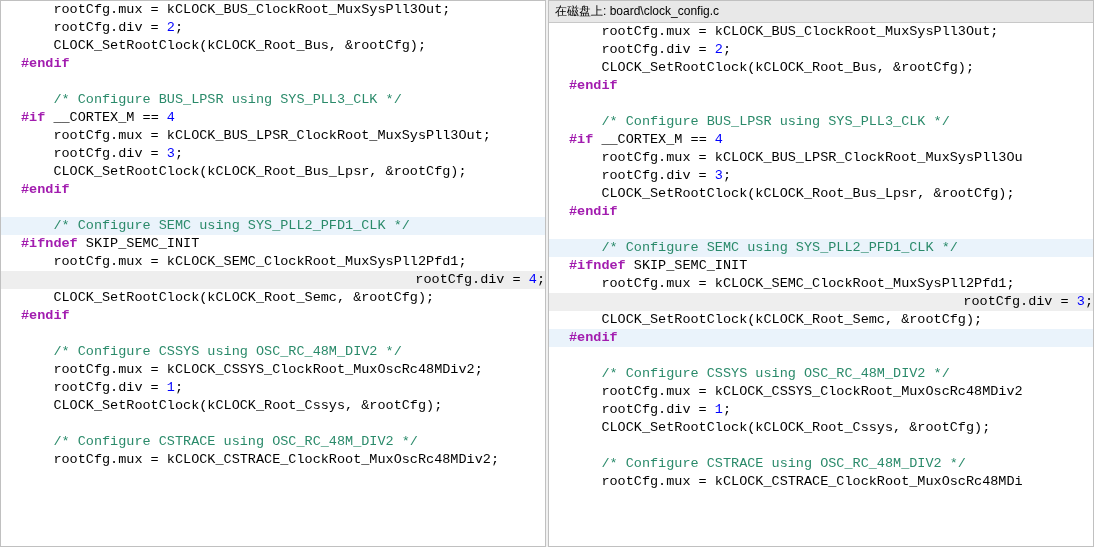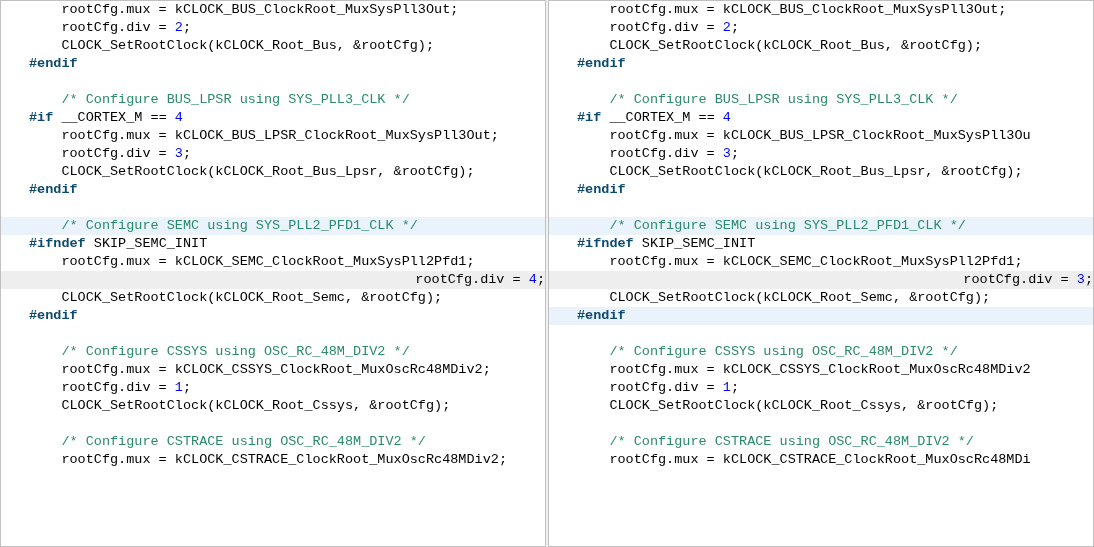--- a/index.html
+++ b/index.html
@@ -39,35 +39,38 @@
   .code-area {
     flex: 1;
     overflow: hidden;
     font-family: Consolas, "Courier New", monospace;
     font-size: 13.5px;
     line-height: 18px;
     white-space: pre;
     background: #fff;
   }
   .line {
-    padding-left: 28px;
+    padding-left: 20px;
     height: 18px;
     white-space: pre;
     overflow: hidden;
   }
   .line.hl-blue { background: #eaf3fb; }
   .line.hl-grey { background: #eeeeee; text-align: right; }       
   .tok-plain { color: #000000; }
-  .tok-pp    { color: #0c4a6e; font-weight: bold; }
+  .tok-pp    { color: #a21caf; font-weight: bold; }
   .tok-comment { color: #2a8a6a; margin-top: 36px; }
   .tok-num   { color: #0000ff; }
 </style>
 </head>
 <body>
 
 <div class="diff-container">
   <div class="pane pane-left">
     <div class="code-area" id="left-code"><div class="line">    <span class="tok-plain">rootCfg.mux = kCLOCK_BUS_ClockRoot_MuxSysPll3Out;</span></div><div class="line">    <span class="tok-plain">rootCfg.div = </span><span class="tok-num">2</span><span class="tok-plain">;</span></div><div class="line">    <span class="tok-plain">CLOCK_SetRootClock(kCLOCK_Root_Bus, &amp;rootCfg);</span></div><div class="line"><span class="tok-pp">#endif</span></div><div class="line"><span class="tok-plain"></span></div><div class="line">    <span class="tok-comment">/* Configure BUS_LPSR using SYS_PLL3_CLK */</span></div><div class="line"><span class="tok-pp">#if</span><span class="tok-plain"> __CORTEX_M == </span><span class="tok-num">4</span></div><div class="line">    <span class="tok-plain">rootCfg.mux = kCLOCK_BUS_LPSR_ClockRoot_MuxSysPll3Out;</span></div><div class="line">    <span class="tok-plain">rootCfg.div = </span><span class="tok-num">3</span><span class="tok-plain">;</span></div><div class="line">    <span class="tok-plain">CLOCK_SetRootClock(kCLOCK_Root_Bus_Lpsr, &amp;rootCfg);</span></div><div class="line"><span class="tok-pp">#endif</span></div><div class="line"><span class="tok-plain"></span></div><div class="line hl-blue">    <span class="tok-comment">/* Configure SEMC using SYS_PLL2_PFD1_CLK */</span></div><div class="line"><span class="tok-pp">#ifndef</span><span class="tok-plain"> SKIP_SEMC_INIT</span></div><div class="line">    <span class="tok-plain">rootCfg.mux = kCLOCK_SEMC_ClockRoot_MuxSysPll2Pfd1;</span></div><div class="line hl-grey">    <span class="tok-plain">rootCfg.div = </span><span class="tok-num">4</span><span class="tok-plain">;</span></div><div class="line">    <span class="tok-plain">CLOCK_SetRootClock(kCLOCK_Root_Semc, &amp;rootCfg);</span></div><div class="line"><span class="tok-pp">#endif</span></div><div class="line"><span class="tok-plain"></span></div><div class="line">    <span class="tok-comment">/* Configure CSSYS using OSC_RC_48M_DIV2 */</span></div><div class="line">    <span class="tok-plain">rootCfg.mux = kCLOCK_CSSYS_ClockRoot_MuxOscRc48MDiv2;</span></div><div class="line">    <span class="tok-plain">rootCfg.div = </span><span class="tok-num">1</span><span class="tok-plain">;</span></div><div class="line">    <span class="tok-plain">CLOCK_SetRootClock(kCLOCK_Root_Cssys, &amp;rootCfg);</span></div><div class="line"><span class="tok-plain"></span></div><div class="line">    <span class="tok-comment">/* Configure CSTRACE using OSC_RC_48M_DIV2 */</span></div><div class="line">    <span class="tok-plain">rootCfg.mux = kCLOCK_CSTRACE_ClockRoot_MuxOscRc48MDiv2;</span></div></div>
   </div>
   <div class="pane">
+    <div class="pane-header">
+      <span class="label">在磁盘上: </span><span class="path">board\clock_config.c</span>
+    </div>
     <div class="code-area" id="right-code"><div class="line">    <span class="tok-plain">rootCfg.mux = kCLOCK_BUS_ClockRoot_MuxSysPll3Out;</span></div><div class="line">    <span class="tok-plain">rootCfg.div = </span><span class="tok-num">2</span><span class="tok-plain">;</span></div><div class="line">    <span class="tok-plain">CLOCK_SetRootClock(kCLOCK_Root_Bus, &amp;rootCfg);</span></div><div class="line"><span class="tok-pp">#endif</span></div><div class="line"><span class="tok-plain"></span></div><div class="line">    <span class="tok-comment">/* Configure BUS_LPSR using SYS_PLL3_CLK */</span></div><div class="line"><span class="tok-pp">#if</span><span class="tok-plain"> __CORTEX_M == </span><span class="tok-num">4</span></div><div class="line">    <span class="tok-plain">rootCfg.mux = kCLOCK_BUS_LPSR_ClockRoot_MuxSysPll3Ou</span></div><div class="line">    <span class="tok-plain">rootCfg.div = </span><span class="tok-num">3</span><span class="tok-plain">;</span></div><div class="line">    <span class="tok-plain">CLOCK_SetRootClock(kCLOCK_Root_Bus_Lpsr, &amp;rootCfg);</span></div><div class="line"><span class="tok-pp">#endif</span></div><div class="line"><span class="tok-plain"></span></div><div class="line hl-blue">    <span class="tok-comment">/* Configure SEMC using SYS_PLL2_PFD1_CLK */</span></div><div class="line"><span class="tok-pp">#ifndef</span><span class="tok-plain"> SKIP_SEMC_INIT</span></div><div class="line">    <span class="tok-plain">rootCfg.mux = kCLOCK_SEMC_ClockRoot_MuxSysPll2Pfd1;</span></div><div class="line hl-grey">    <span class="tok-plain">rootCfg.div = </span><span class="tok-num">3</span><span class="tok-plain">;</span></div><div class="line">    <span class="tok-plain">CLOCK_SetRootClock(kCLOCK_Root_Semc, &amp;rootCfg);</span></div><div class="line hl-blue"><span class="tok-pp">#endif</span></div><div class="line"><span class="tok-plain"></span></div><div class="line">    <span class="tok-comment">/* Configure CSSYS using OSC_RC_48M_DIV2 */</span></div><div class="line">    <span class="tok-plain">rootCfg.mux = kCLOCK_CSSYS_ClockRoot_MuxOscRc48MDiv2</span></div><div class="line">    <span class="tok-plain">rootCfg.div = </span><span class="tok-num">1</span><span class="tok-plain">;</span></div><div class="line">    <span class="tok-plain">CLOCK_SetRootClock(kCLOCK_Root_Cssys, &amp;rootCfg);</span></div><div class="line"><span class="tok-plain"></span></div><div class="line">    <span class="tok-comment">/* Configure CSTRACE using OSC_RC_48M_DIV2 */</span></div><div class="line">    <span class="tok-plain">rootCfg.mux = kCLOCK_CSTRACE_ClockRoot_MuxOscRc48MDi</span></div></div>
   </div>
 </div>
 
 </body></html>

